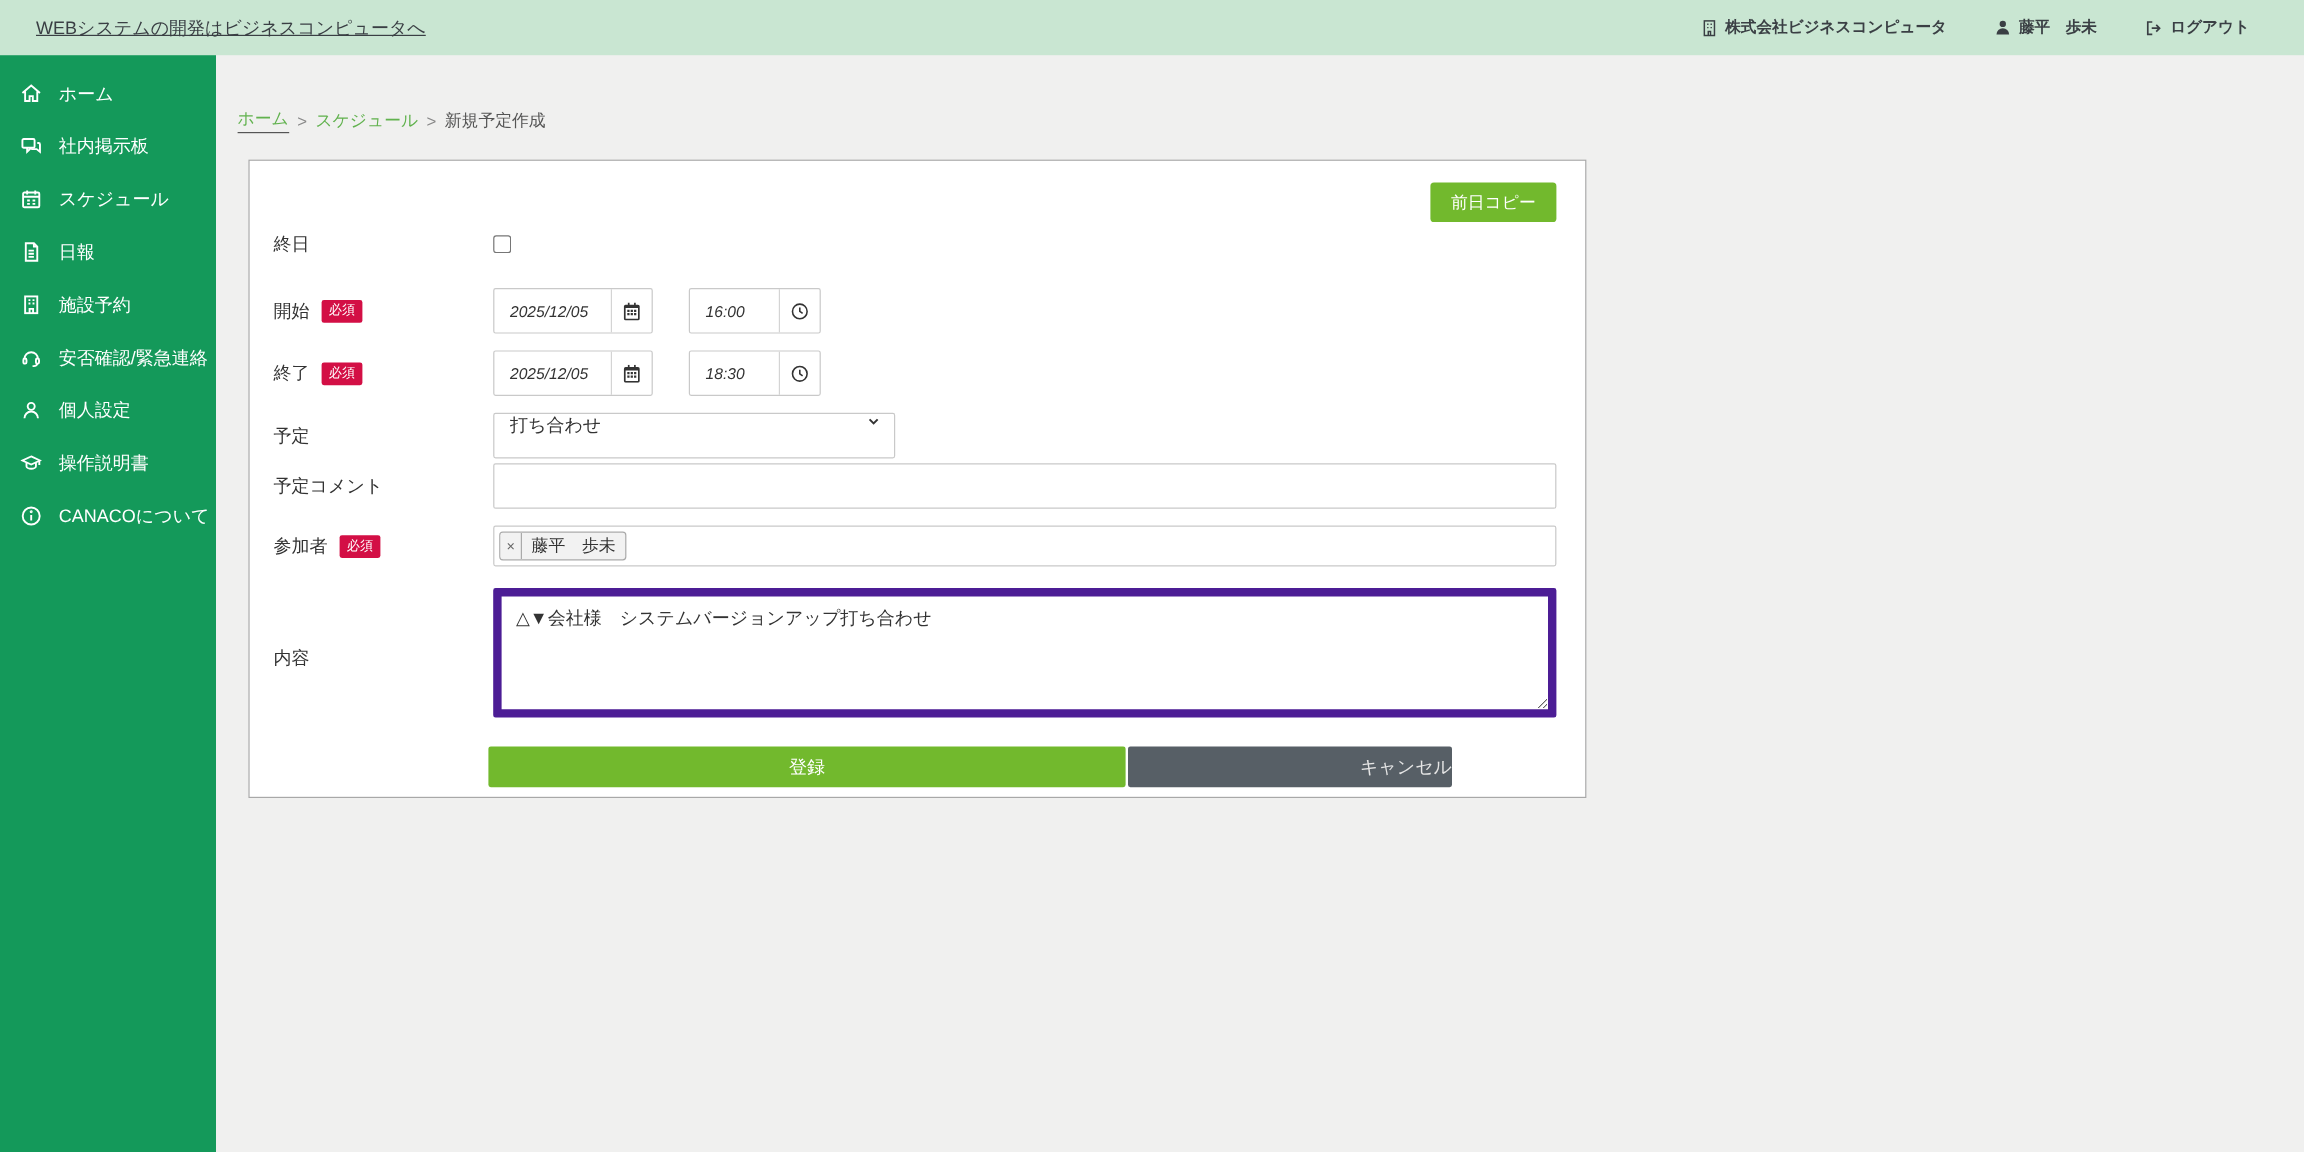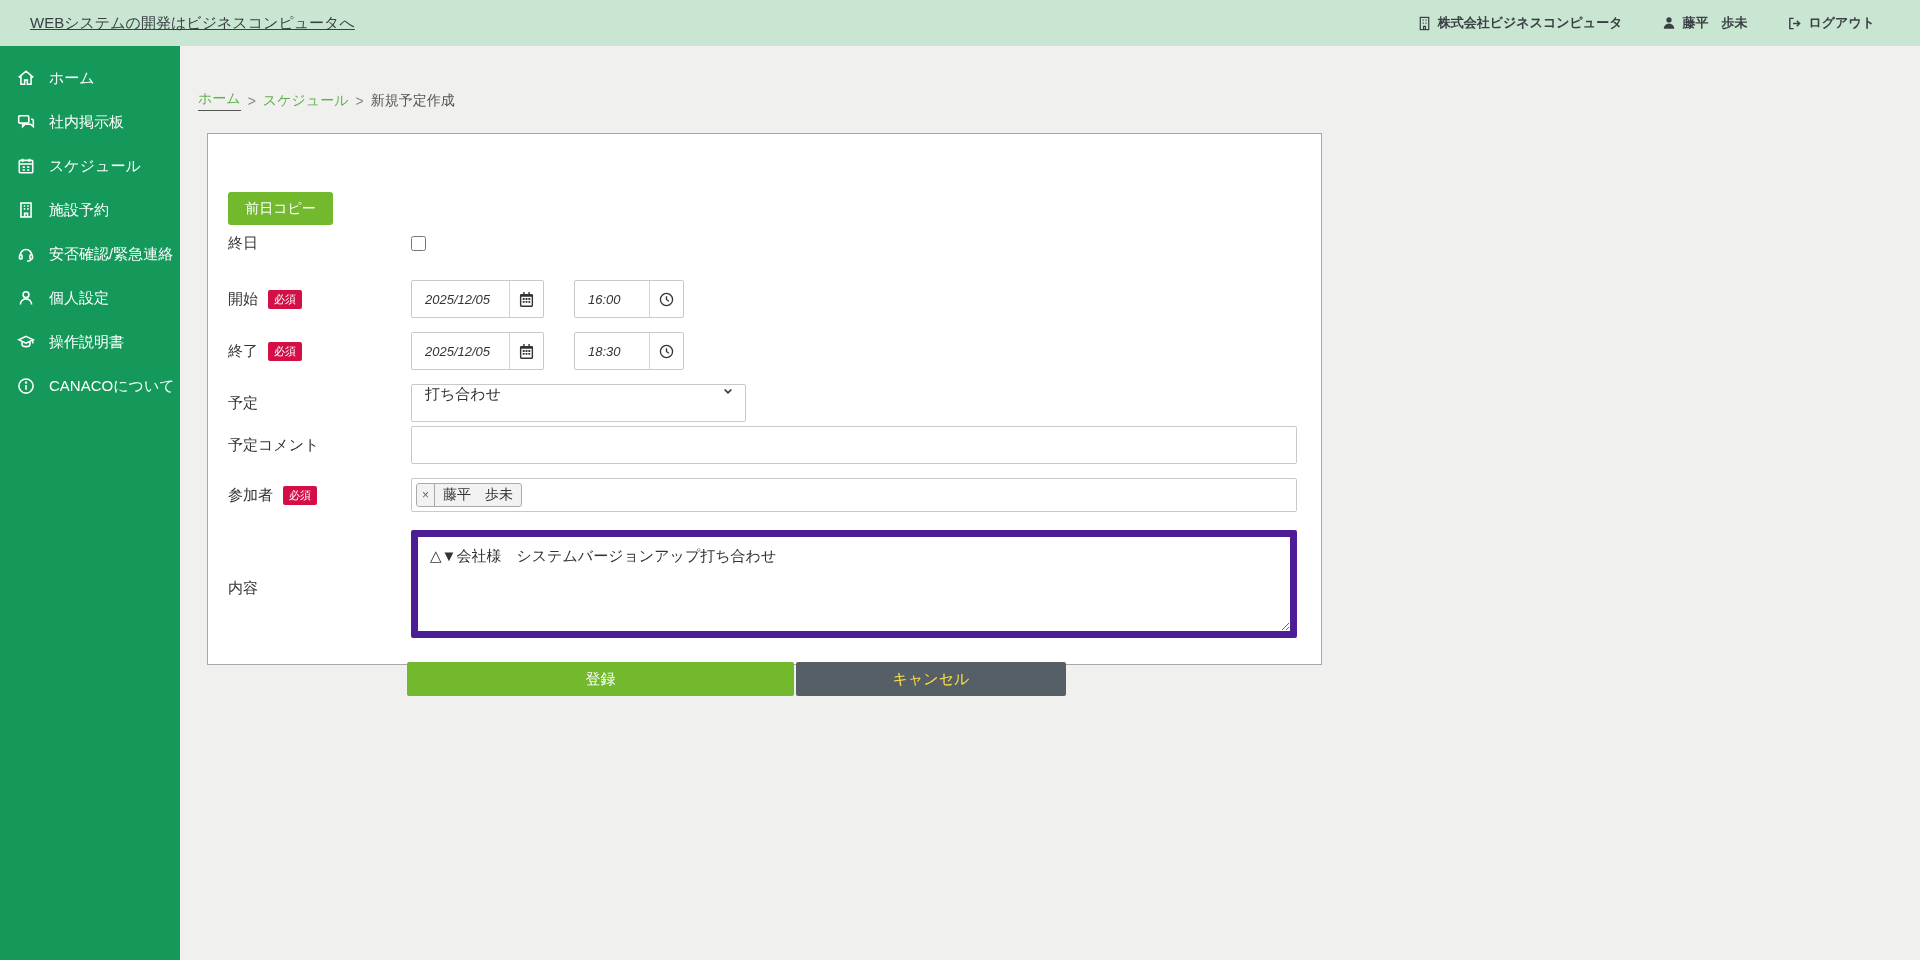--- a/index.html
+++ b/index.html
@@ -36,21 +36,21 @@
   .bc-link { color: #61b24e; cursor: pointer; }
   .bc-link.first { border-bottom: 1px solid #555; padding-bottom: 2px; }
   .bc-current { color: #555; }
   
   .card {
     margin-top: 22px; margin-left: 9px;
     width: 1115px; height: 532px;
     background: #fff; border: 1px solid #a8a8a8;
     padding: 18px 24px 0 20px;
   }
-  .btn-copy-row { display: flex; margin-bottom: 6px; margin-top: 40px; }
+  .btn-copy-row { display: flex; justify-content: flex-end; margin-bottom: 6px; }
   .btn-copy {
     width: 105px; height: 33px; background: #72b92d; color: #fff;
     border: none; border-radius: 3px; font-size: 14px; cursor: pointer;
     font-family: inherit;
   }
   .frow { display: flex; align-items: center; }
   .frow.top { align-items: center; }
   .flabel { width: 183px; flex: none; display: flex; align-items: center; font-size: 15px; color: #333; }
   .badge-req {
     background: #d30f45; color: #fff; font-size: 11px; line-height: 1;
@@ -99,26 +99,26 @@
   .tag-name { padding: 0 8px; }
   .row-content { margin-bottom: 24px; }
   .row-content .flabel { padding-top: 9px; }
   textarea.content-area {
     width: 893px; height: 108px; border: 7px solid #4c1d95; border-radius: 2px;
     font-size: 15px; padding: 8px 12px; color: #333; font-family: inherit;
     resize: both; background: #fff; line-height: 1.5;
   }
   .btn-row { display: flex; margin-left: 179px; gap: 2px; }
   .btn-submit {
-    width: 387px; height: 34px; background: #72b92d; border: none; border-radius: 2px;
+    width: 531px; height: 34px; background: #72b92d; border: none; border-radius: 2px;
     color: #fff; font-size: 15px; cursor: pointer; font-family: inherit;
   }
   .btn-cancel {
     width: 270px; height: 34px; background: #575f66; border: none; border-radius: 2px;
-    color: #fde047; font-size: 15px; cursor: pointer; font-family: inherit;
+    color: #e5e5e5; font-size: 15px; cursor: pointer; font-family: inherit; text-align: right;
   }
 </style>
 </head>
 <body>
 
 <div class="topbar">
   <a class="topbar-link">WEBシステムの開発はビジネスコンピュータへ</a>
   <div class="topbar-right">
     <div class="topbar-item">
       <span>
@@ -171,20 +171,29 @@
       <span>社内掲示板</span>
     </div>
     <div class="side-item">
       <span>
           <svg width="18" height="18" viewBox="0 0 16 16" fill="none" stroke="#fff" stroke-width="1.4">
             <rect x="2" y="3" width="12" height="11" rx="1"></rect>
             <path d="M2 6.2h12M5 1.5v3M11 1.5v3M5 9h2M9 9h2M5 11.5h2M9 11.5h2"></path>
           </svg>
         </span>
       <span>スケジュール</span>
+    </div>
+    <div class="side-item">
+      <span>
+          <svg width="18" height="18" viewBox="0 0 16 16" fill="none" stroke="#fff" stroke-width="1.4">
+            <path d="M4 1.5h6l2.5 2.5v10.5H4z"></path>
+            <path d="M10 1.5V4h2.5M6 7h4M6 9.3h4M6 11.6h4"></path>
+          </svg>
+        </span>
+      <span>日報</span>
     </div>
     <div class="side-item">
       <span>
           <svg width="18" height="18" viewBox="0 0 16 16" fill="none" stroke="#fff" stroke-width="1.4">
             <rect x="3.5" y="1.8" width="9" height="12.4"></rect>
             <path d="M6 4.5h1.4M9 4.5h1.4M6 7h1.4M9 7h1.4M6.8 14.2v-3.2h2.6v3.2"></path>
           </svg>
         </span>
       <span>施設予約</span>
     </div>

